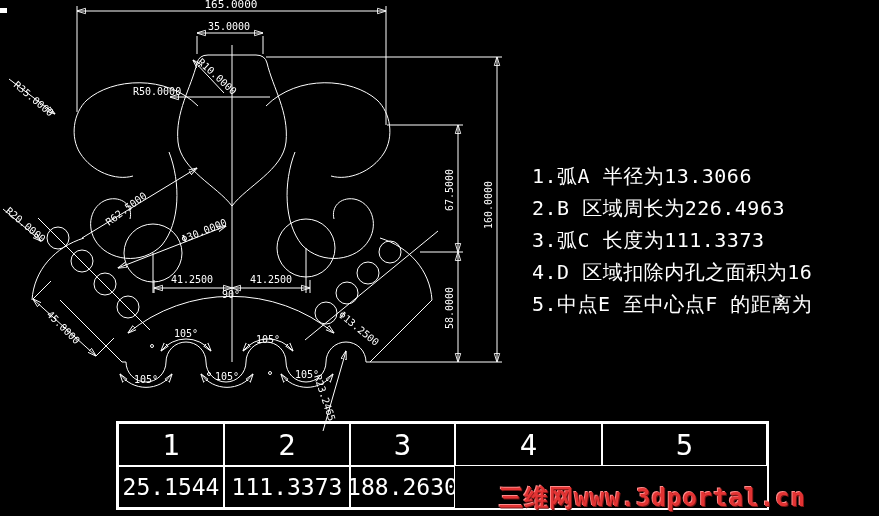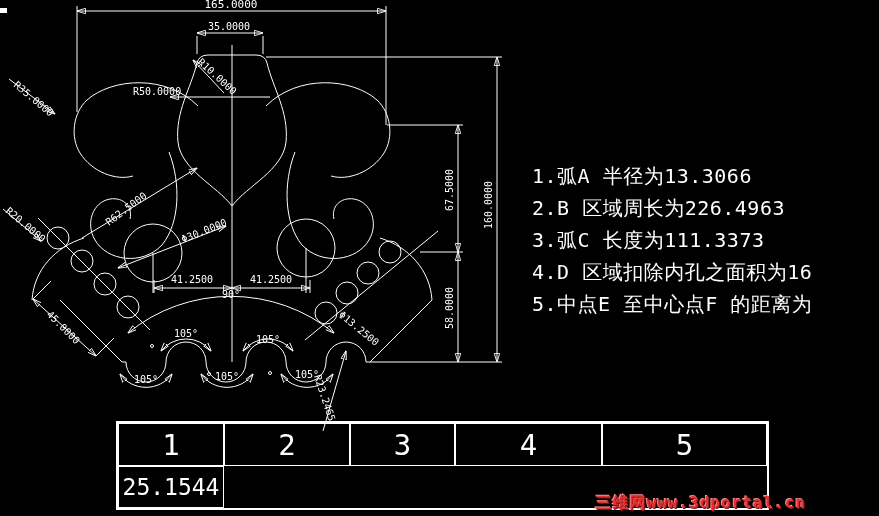--- a/index.html
+++ b/index.html
@@ -9,21 +9,21 @@
   svg path, svg line, svg circle{stroke:#fff;stroke-width:1;fill:none;}
   .notes{position:absolute;left:532px;top:160px;color:#fff;}
   .note-line{height:32px;line-height:32px;font-size:20px;letter-spacing:0.5px;white-space:nowrap;}
   .rtable{position:absolute;left:116px;top:421px;display:grid;
           grid-template-columns:106px 126px 105px 147px 165px;
           grid-template-rows:43px 42px;border:2px solid #fff;box-sizing:border-box;}
   .rtable .cell{border:1px solid #fff;color:#fff;display:flex;align-items:center;
           justify-content:center;overflow:hidden;white-space:nowrap;}
   .rtable .hcell{font-size:29px;}
   .rtable .vcell{font-size:23px;}
-  .watermark{position:absolute;right:6px;bottom:2px;color:#e23333;font-size:16px;
+  .watermark{position:absolute;right:6px;bottom:2px;color:#e23333;font-size:24px;
           font-weight:bold;letter-spacing:1px;white-space:nowrap;
           text-shadow:1px 1px 0 #7a1515, -1px -1px 0 #ff8a8a;}
   .dim{font-size:10px;}
   .dimb{font-size:11px;}
 </style>
 </head>
 <body>
 
 <div id="screen">
 
@@ -204,18 +204,20 @@
   </div>
 
   
   <div class="rtable">
     <div class="cell hcell">1</div>
     <div class="cell hcell">2</div>
     <div class="cell hcell">3</div>
     <div class="cell hcell">4</div>
     <div class="cell hcell">5</div>
     <div class="cell vcell">25.1544</div>
+    <div class="cell vcell">111.3373</div>
+    <div class="cell vcell">188.2630</div>
   </div>
 
   
   <div class="watermark">三维网www.3dportal.cn</div>
 
 </div>
 
 </body></html>

